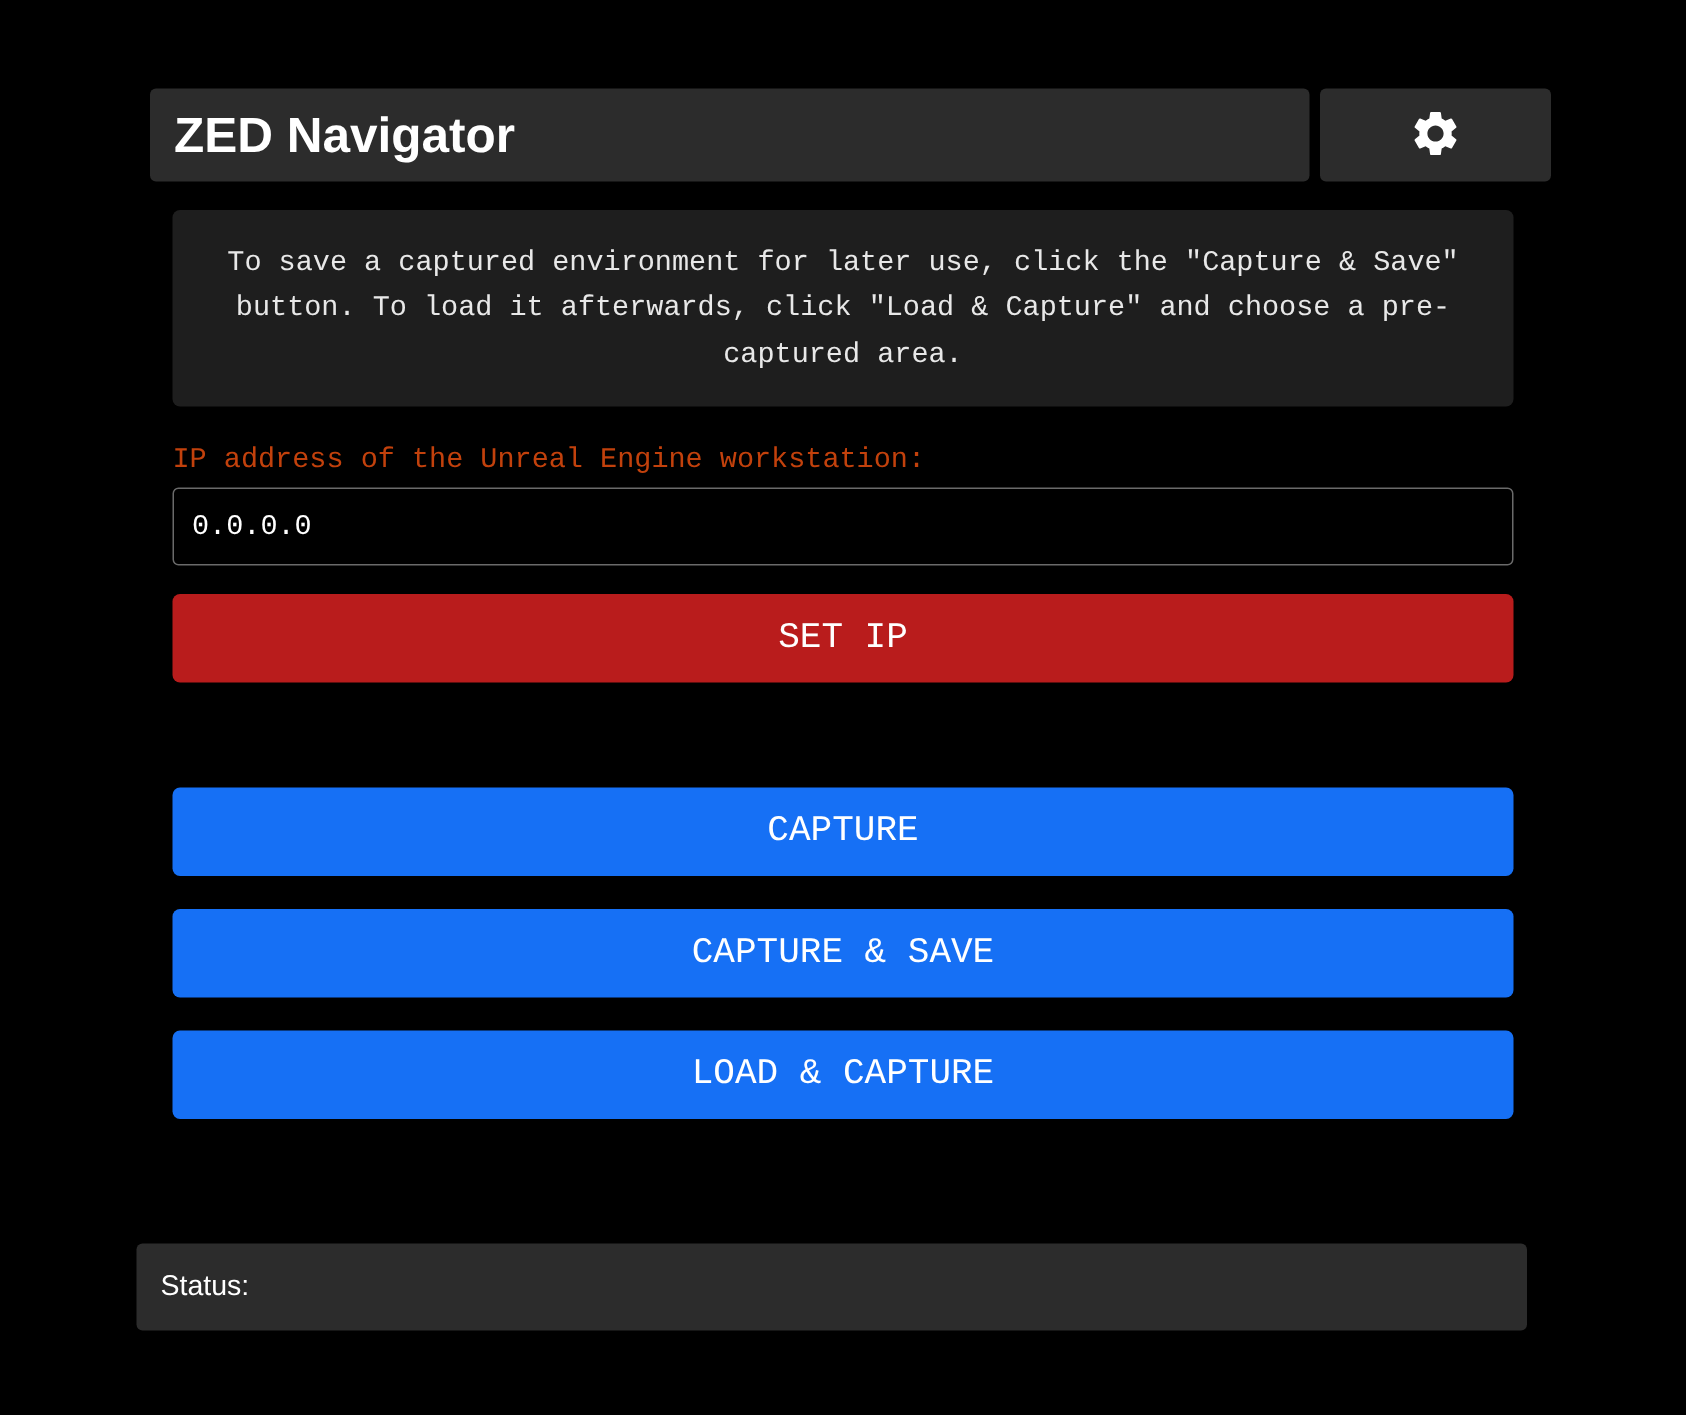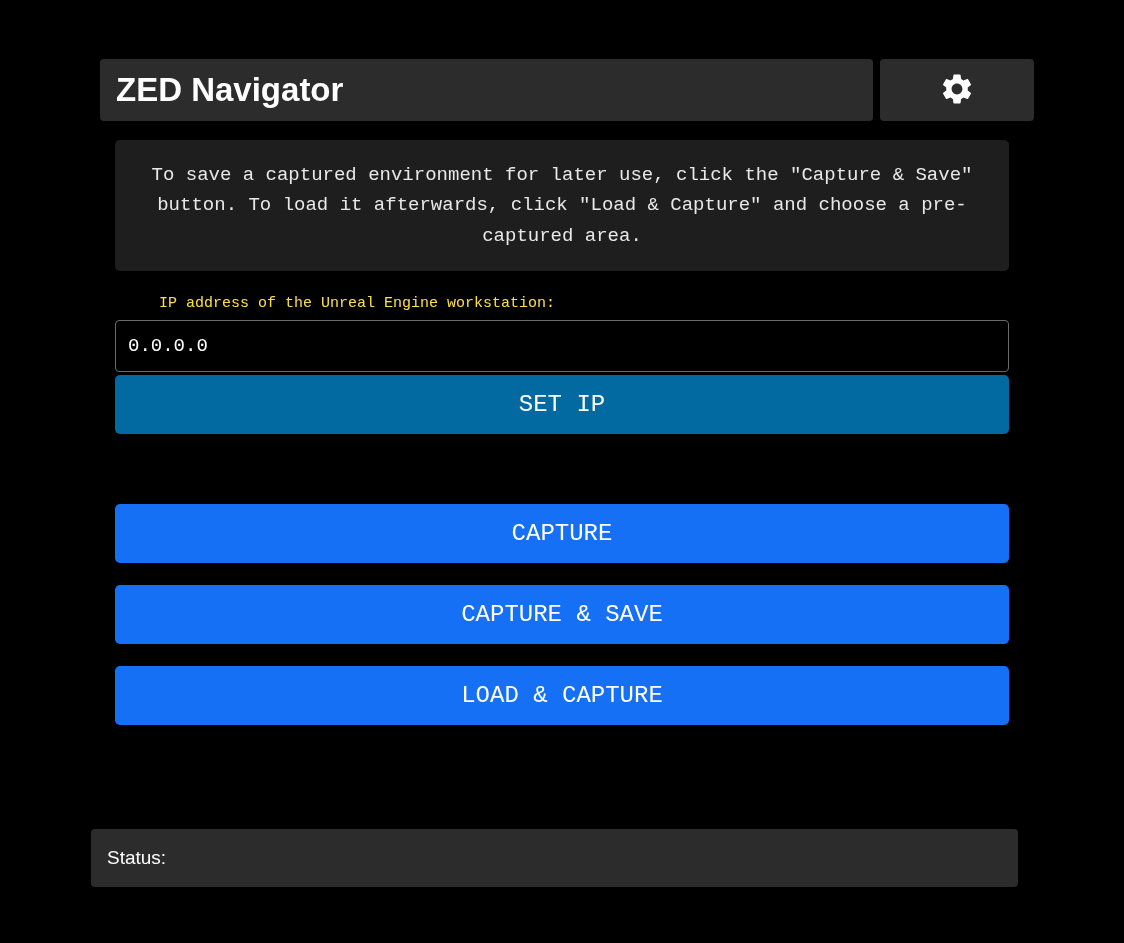--- a/index.html
+++ b/index.html
@@ -57,51 +57,50 @@
       background-color: #1e1e1e;
       border-radius: 5px;
       padding: 20px 30px;
       text-align: center;
       font-size: 19px;
       line-height: 1.6;
       color: #e8e8e8;
       margin-bottom: 24px;
     }
     .ip-label {
-      font-size: 15px;
-      color: #fde047;
+      font-size: 19px;
+      color: #c2410c;
       margin-bottom: 8px;
       display: block;
-      margin-left: 44px;
     }
     .ip-input {
       width: 100%;
       background-color: #000000;
       border: 1px solid #6a6a6a;
       border-radius: 4px;
       color: #ffffff;
       font-size: 19px;
       padding: 14px 12px;
       outline: none;
-      margin-bottom: 3px;
+      margin-bottom: 19px;
       font-family: inherit;
     }
     .btn {
       width: 100%;
       border: none;
       border-radius: 5px;
       font-size: 24px;
       font-weight: 400;
       padding: 16px;
       cursor: pointer;
       color: #ffffff;
       font-family: inherit;
     }
     .btn-gray {
-      background-color: #0369a1;
+      background-color: #b91c1c;
       margin-bottom: 70px;
     }
     .btn-blue {
       background-color: #1670f5;
       margin-bottom: 22px;
     }
     .footer-row {
       display: flex;
       gap: 12px;
       margin: 0 90px 0 91px;

